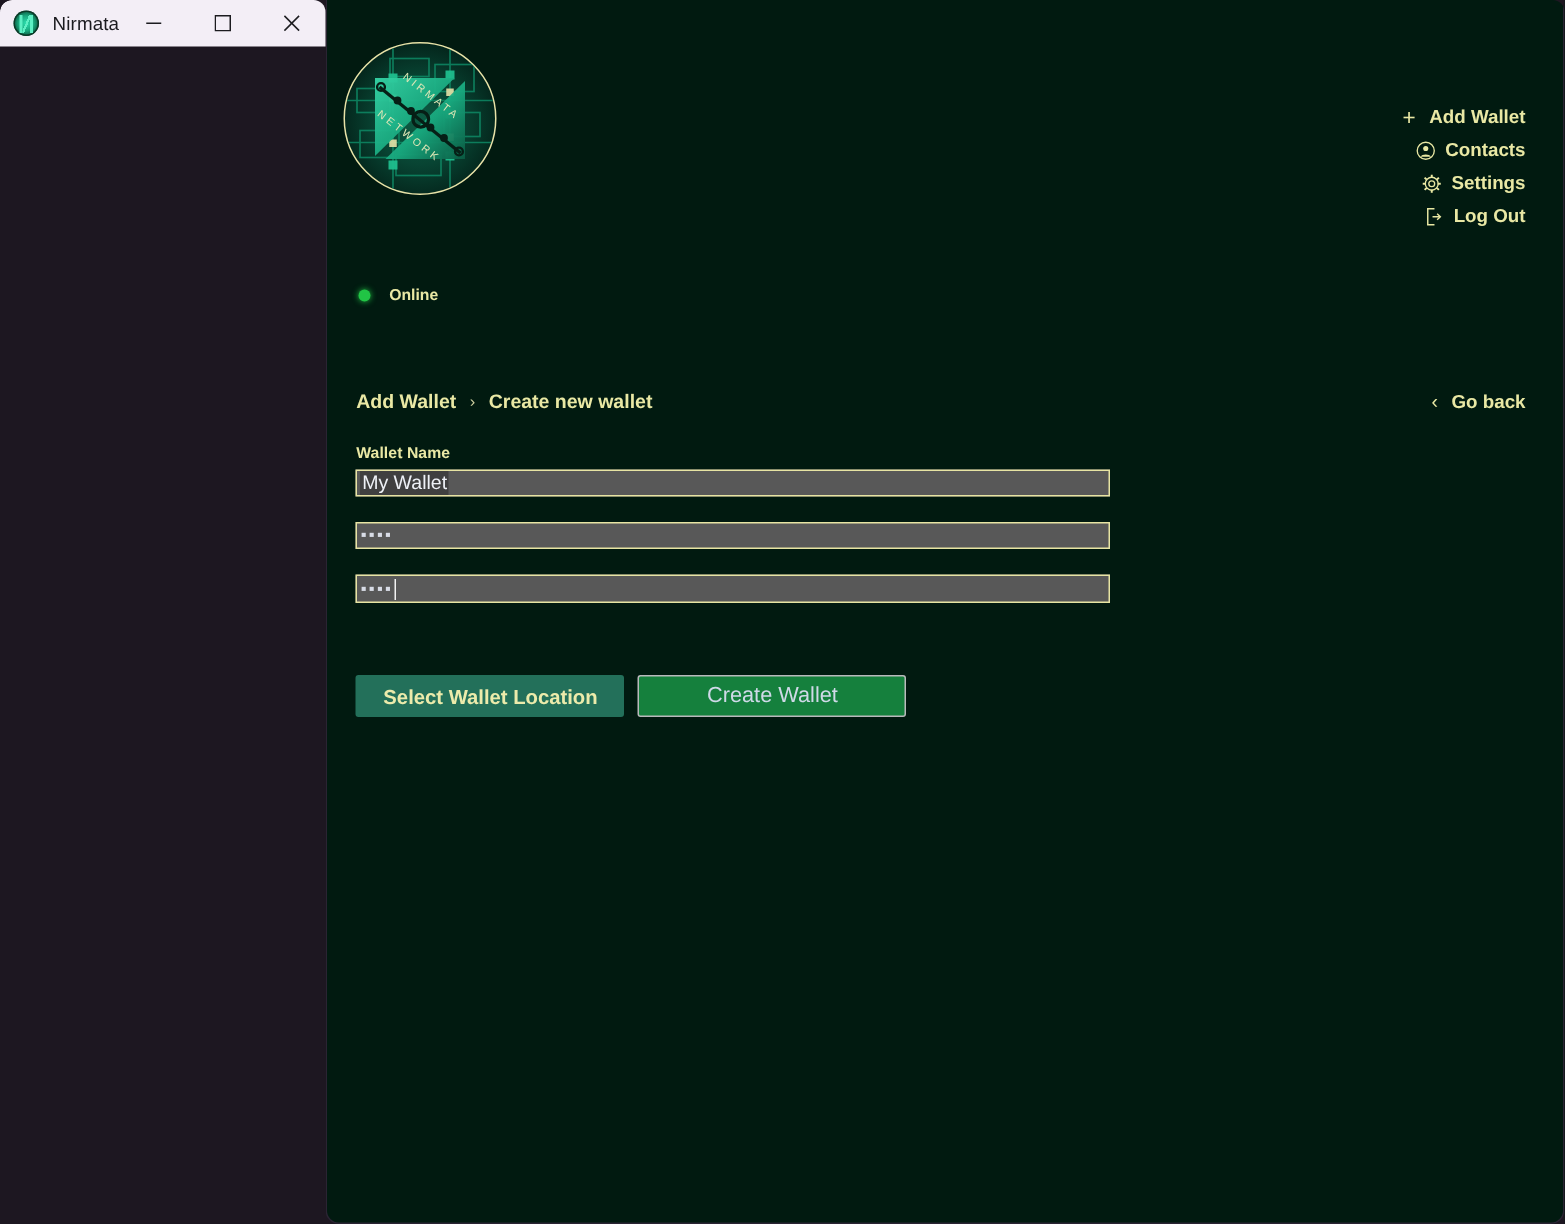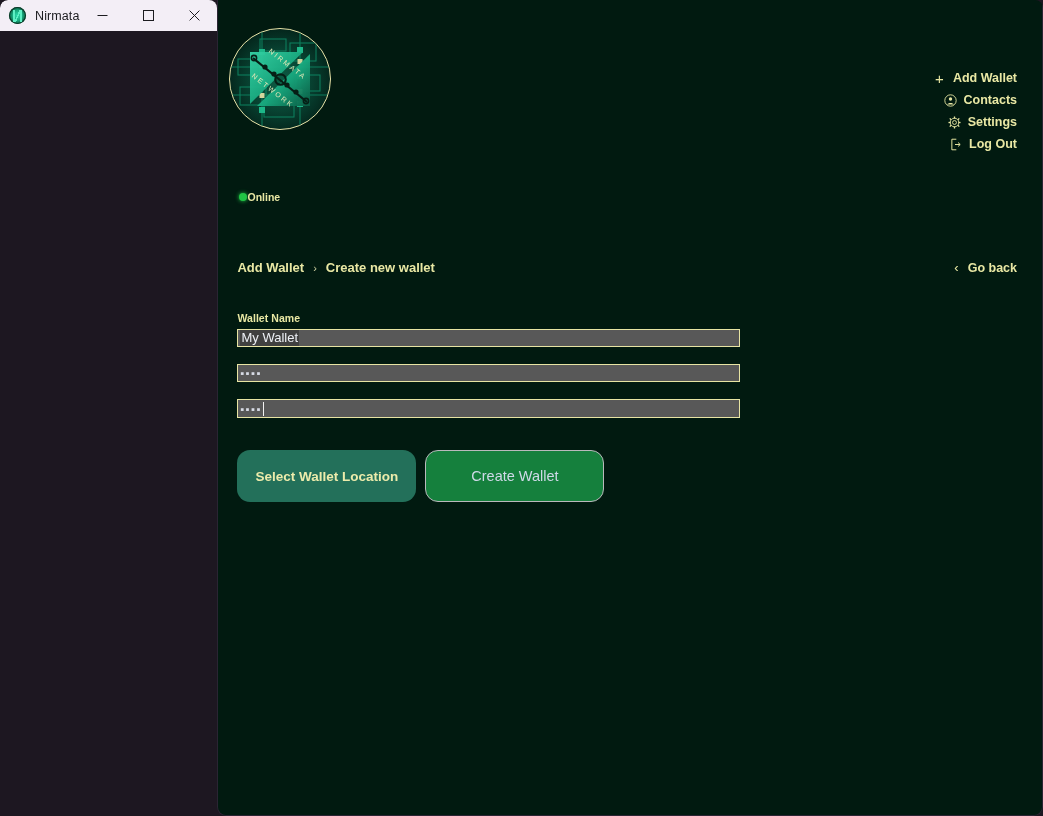--- a/index.html
+++ b/index.html
@@ -124,21 +124,21 @@
     inset: 0;
   }
 
   
   .status {
     position: absolute;
     left: 21px;
     top: 191px;
     display: flex;
     align-items: center;
-    gap: 0;
+    gap: 12px;
   }
   .status-dot {
     width: 8px; height: 8px;
     border-radius: 50%;
     background: #21c445;
     box-shadow: 0 0 4px #21c445;
   }
   .status-label {
     font-size: 10.5px;
     font-weight: bold;
@@ -221,21 +221,20 @@
     line-height: 20px;
   }
   .goback .chev { font-size: 13px; font-weight: normal; }
 
   
   .form {
     position: absolute;
     left: 19px;
     top: 296px;
     width: 503px;
-    margin-top: 16px;
   }
   .field-label {
     font-size: 10.5px;
     font-weight: bold;
     color: #e9e8a4;
     margin-bottom: 5px;
     letter-spacing: .05px;
   }
   .field-input {
     height: 18px;
@@ -275,22 +274,22 @@
   
   .buttons {
     position: absolute;
     left: 19px;
     top: 450px;
     display: flex;
     align-items: center;
     gap: 9px;
   }
   .btn {
-    height: 52px;
-    border-radius: 13px;
+    height: 28px;
+    border-radius: 2px;
     display: flex;
     align-items: center;
     justify-content: center;
     font-size: 13.5px;
     cursor: pointer;
     box-sizing: border-box;
   }
   .btn-primary {
     width: 179px;
     background: #23705a;

